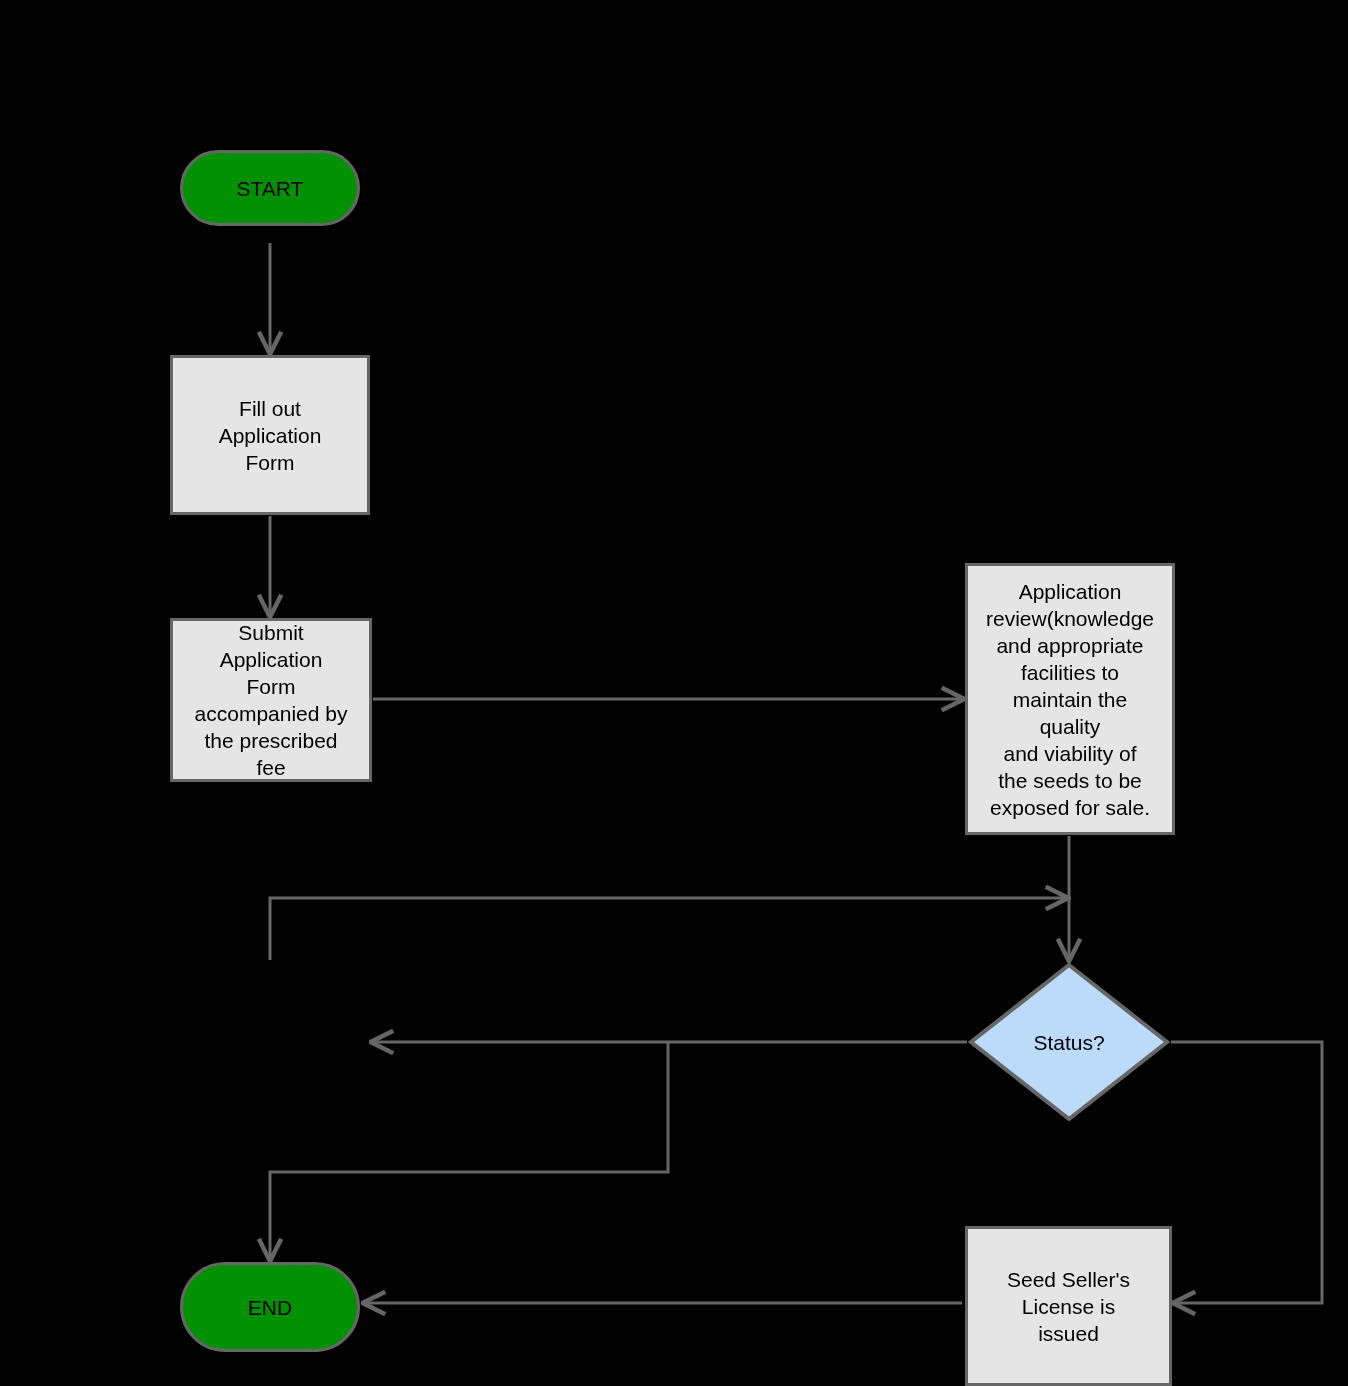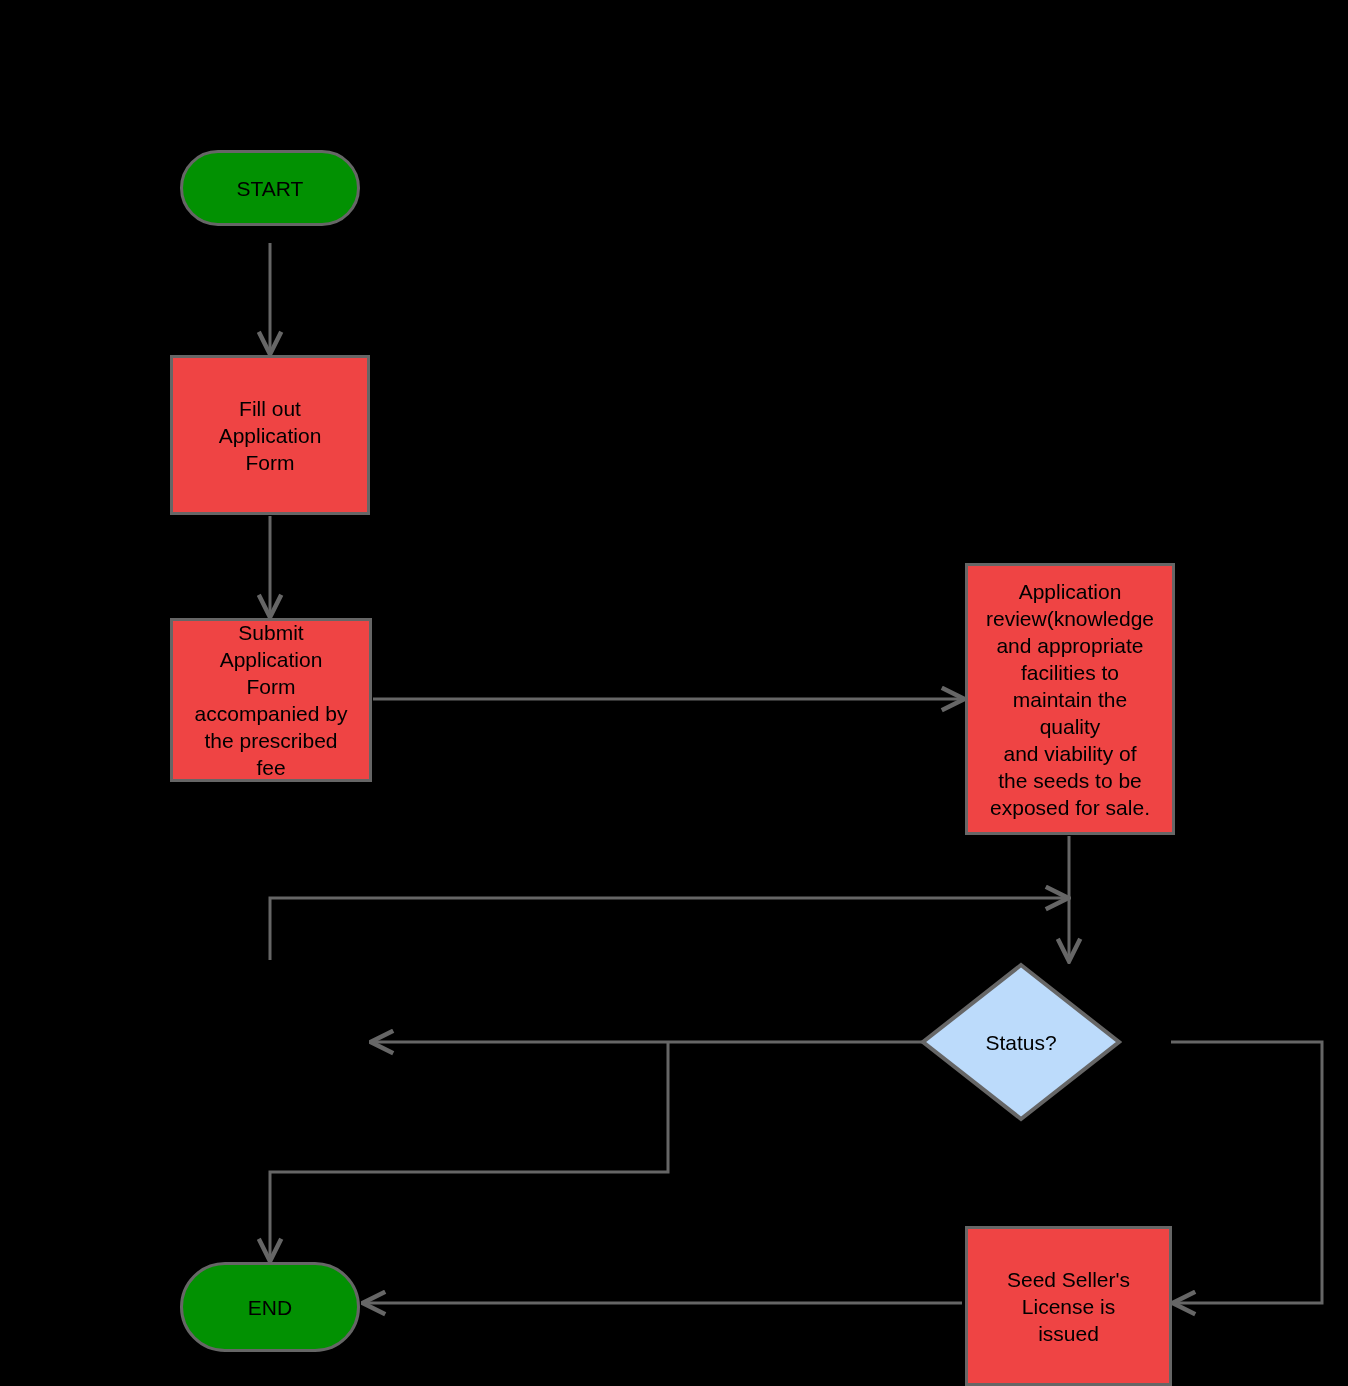--- a/index.html
+++ b/index.html
@@ -33,21 +33,21 @@
     display: flex;
     align-items: center;
     justify-content: center;
     text-align: center;
     color: #000000;
     font-size: 21px;
     line-height: 27px;
     z-index: 2;
   }
   .node-process {
-    background: #ef4444;
+    background: #e5e5e5;
     border: 3px solid #666666;
     text-align: center;
   }
   .node-terminator {
     background: #029102;
     border: 3px solid #666666;
     border-radius: 45px;
   }
   .node-label {
     display: block;
@@ -118,21 +118,21 @@
 review(knowledge
 and appropriate
 facilities to
 maintain the
 quality
 and viability of
 the seeds to be
 exposed for sale.</span>
   </div>
 
-  <div class="node node-decision" style="left:920px; top:962px; width:202px; height:160px;">
+  <div class="node node-decision" style="left:968px; top:962px; width:202px; height:160px;">
     <svg class="diamond-shape" viewBox="0 0 202 160" preserveAspectRatio="none">
       <polygon points="101,3 199,80 101,157 3,80" fill="#bcdbfb" stroke="#666666" stroke-width="4"></polygon>
     </svg>
     <span class="node-label diamond-text">Status?</span>
   </div>
 
 
   <div class="node node-terminator" style="left:180px; top:1262px; width:180px; height:90px;">
     <span class="node-label">END</span>
   </div>

